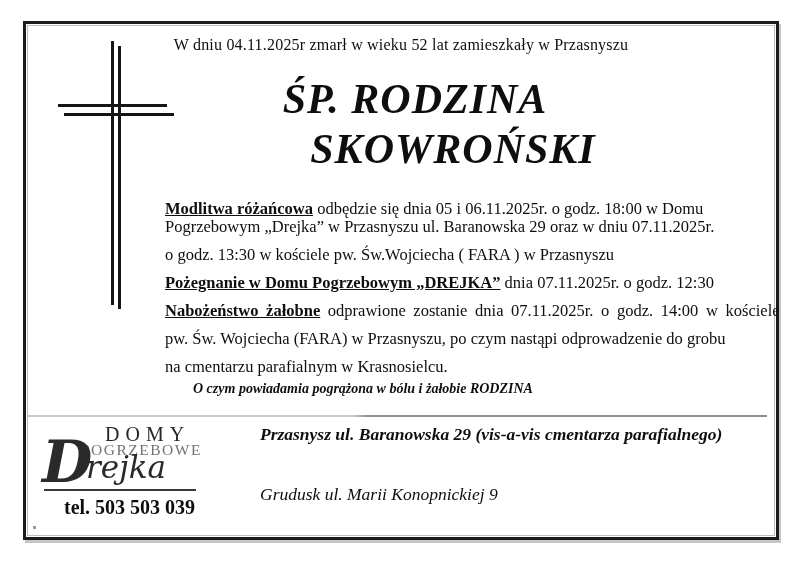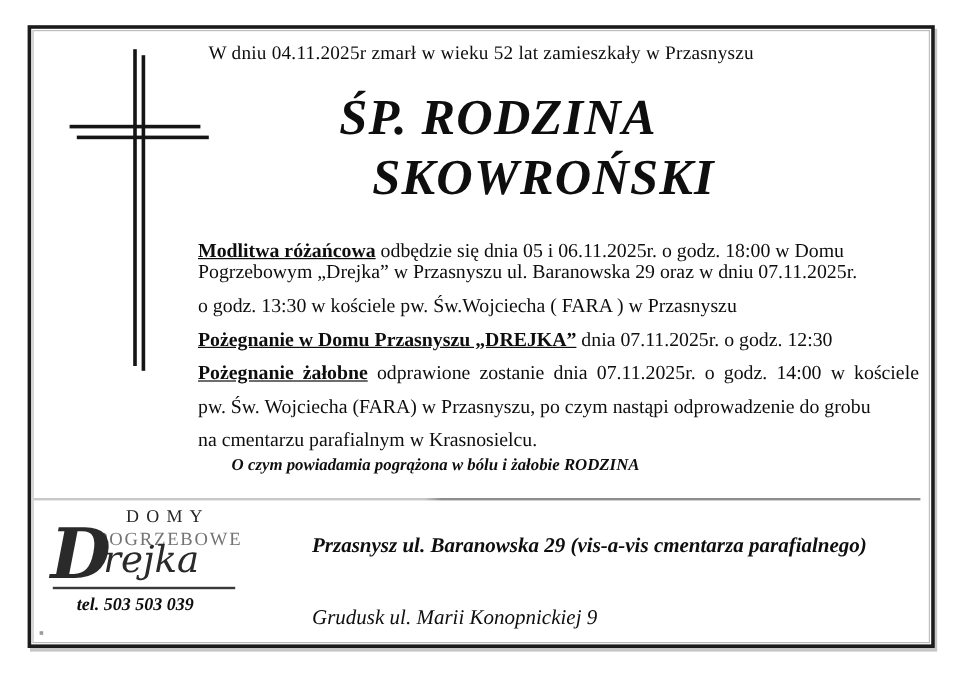--- a/index.html
+++ b/index.html
@@ -52,36 +52,36 @@
   .family-line{
     left:193px;top:381px;width:570px;
     font-size:14px;font-weight:bold;font-style:italic;
     white-space:nowrap;
   }
   .separator{
     left:28px;top:415px;width:739px;height:2px;
     background:linear-gradient(90deg,#c9c9c9 0%,#c9c9c9 44%,#8d8d8d 46%,#8d8d8d 100%);
   }
   
-  .logo-domy{left:105px;top:423px;font-size:15px;letter-spacing:6px;color:#262626;}
+  .logo-domy{left:105px;top:423px;font-size:20px;letter-spacing:6px;color:#262626;}
   .logo-pogrzebowe{left:81px;top:441px;font-size:15.5px;letter-spacing:1.5px;color:#737373;}
   .logo-initial{
     left:42px;top:433px;font-size:58px;line-height:1;
     font-style:italic;font-weight:bold;color:#2a2a2a;
     font-family:"DejaVu Serif", serif;
   }
   .logo-script{
     left:86px;top:452px;font-size:31px;line-height:1;
     font-style:italic;color:#2a2a2a;
     font-family:"DejaVu Serif", serif;
   }
   .logo-underline{left:44px;top:489px;width:152px;height:2px;background:#3a3a3a;}
-  .logo-phone{left:64px;top:496px;font-size:15px;font-weight:bold;font-style:italic;white-space:nowrap;}
+  .logo-phone{left:64px;top:496px;font-size:20px;font-weight:bold;white-space:nowrap;}
   
-  .addr{left:260px;width:520px;font-size:17.5px;font-style:italic;white-space:nowrap;margin-top:20px;}
+  .addr{left:260px;width:520px;font-size:17.5px;font-style:italic;white-space:nowrap;}
   .addr-0{top:424px;font-weight:bold;}
   .addr-1{top:454px;}
   .addr-2{top:484px;}
   .speck{left:33px;top:526px;width:3px;height:3px;background:#9a9a9a;}
 </style>
 </head>
 <body>
 
 <div class="page">
 
@@ -98,23 +98,23 @@
 
   <div class="abs intro">W dniu 04.11.2025r zmarł w wieku 52 lat zamieszkały w Przasnyszu</div>
 
   <div class="abs title-line title-1">ŚP.  RODZINA</div>
   <div class="abs title-line title-2">SKOWROŃSKI</div>
 
   <div class="abs body-line bl-1"><span class="lead">Modlitwa różańcowa</span><span> odbędzie się dnia 05 i 06.11.2025r. o godz. 18:00 w Domu</span></div>
   <div class="abs body-line bl-2">Pogrzebowym „Drejka” w Przasnyszu ul. Baranowska 29  oraz w dniu 07.11.2025r.</div>
   <div class="abs body-line bl-3">o godz. 13:30 w kościele pw. Św.Wojciecha ( FARA ) w Przasnyszu</div>
 
-  <div class="abs body-line bl-4"><span class="lead">Pożegnanie w Domu Przasnyszu „DREJKA”</span><span> dnia 07.11.2025r. o godz. 12:30</span></div>
+  <div class="abs body-line bl-4"><span class="lead">Pożegnanie w Domu Pogrzebowym „DREJKA”</span><span> dnia 07.11.2025r. o godz. 12:30</span></div>
 
-  <div class="abs body-line bl-5"><span class="lead">Pożegnanie żałobne</span><span> odprawione zostanie dnia 07.11.2025r. o godz. 14:00 w kościele</span></div>
+  <div class="abs body-line bl-5"><span class="lead">Nabożeństwo żałobne</span><span> odprawione zostanie dnia 07.11.2025r. o godz. 14:00 w kościele</span></div>
   <div class="abs body-line bl-6">pw. Św. Wojciecha (FARA) w Przasnyszu, po czym nastąpi odprowadzenie  do grobu</div>
   <div class="abs body-line bl-7">na cmentarzu parafialnym w Krasnosielcu.</div>
 
   <div class="abs family-line">O czym powiadamia pogrążona w bólu i żałobie RODZINA</div>
 
   <div class="abs separator"></div>
 
   <div>
     <div class="abs logo-domy">DOMY</div>
     <div class="abs logo-pogrzebowe">POGRZEBOWE</div>

